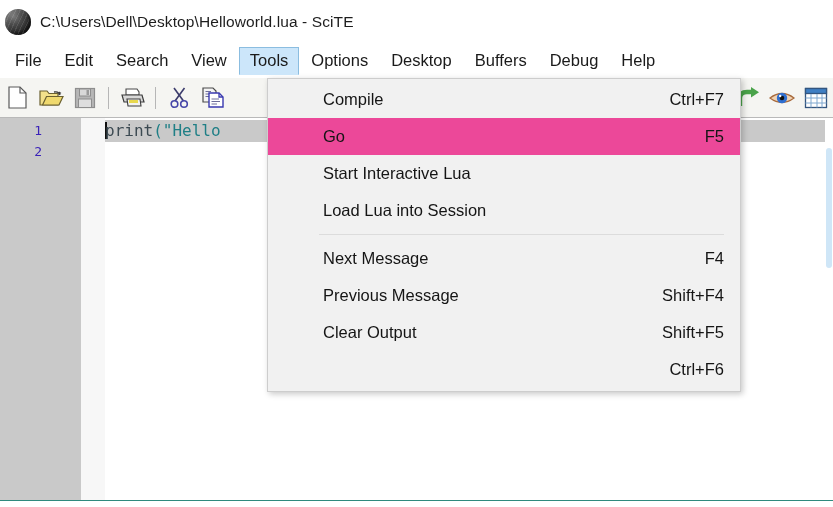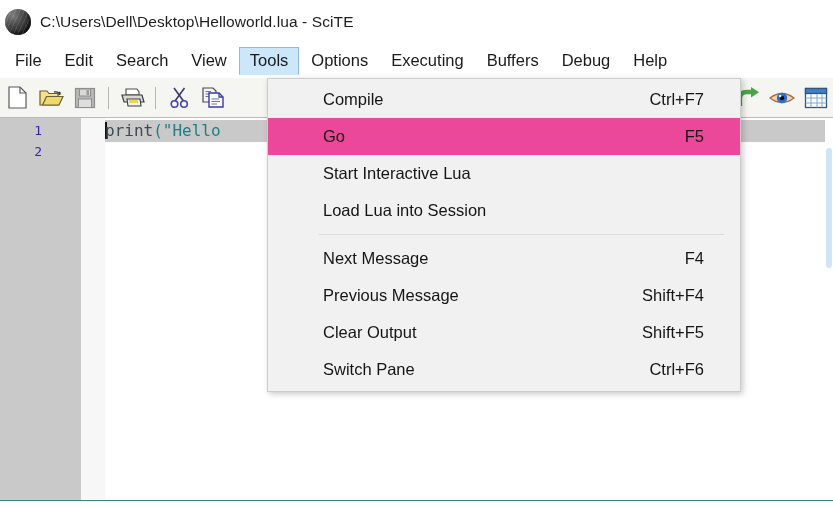--- a/index.html
+++ b/index.html
@@ -104,21 +104,21 @@
 
   
   .dropdown{
     position:absolute;left:267px;top:78px;width:474px;
     background:#f1f1f1;border:1px solid #cdcdcd;
     box-shadow:2px 2px 6px rgba(0,0,0,.22);
     z-index:50;padding:2px 0 3px 0;box-sizing:border-box;
   }
   .dd-item{
     position:relative;display:flex;align-items:center;
-    height:37px;padding:0 36px 0 55px;box-sizing:border-box;cursor:default;
+    height:37px;padding:0 16px 0 55px;box-sizing:border-box;cursor:default;
   }
   .dd-label{font-size:16.5px;color:#151515;white-space:nowrap;}
   .dd-accel{
     margin-left:auto;font-size:16.5px;color:#151515;white-space:nowrap;
   }
   .dd-item.disabled .dd-label,.dd-item.disabled .dd-accel{color:#a6a6a6;}
   .dd-item.selected{background:#ec4899;}
   .dd-sep{height:1px;background:#dcdcdc;margin:5px 16px 5px 51px;}
 </style>
 </head>
@@ -131,21 +131,21 @@
     <div class="title-text">C:\Users\Dell\Desktop\Helloworld.lua - SciTE</div>
   </div>
 
   <div class="menubar">
     <div class="menu-item">File</div>
     <div class="menu-item">Edit</div>
     <div class="menu-item">Search</div>
     <div class="menu-item">View</div>
     <div class="menu-item open">Tools</div>
     <div class="menu-item">Options</div>
-    <div class="menu-item">Executing</div>
+    <div class="menu-item">Desktop</div>
     <div class="menu-item">Buffers</div>
     <div class="menu-item">Debug</div>
     <div class="menu-item">Help</div>
   </div>
 
   <div class="toolbar">
 
     <div class="tb-btn">
       <svg width="21" height="23" viewBox="0 0 21 23">
         <path d="M2 1 H13 L19 7 V22 H2 Z" fill="#ffffff" stroke="#5a5a5a" stroke-width="1.2"></path>
@@ -284,19 +284,18 @@
       <span class="dd-label">Previous Message</span>
       <span class="dd-accel">Shift+F4</span>
     </div>
 
     <div class="dd-item">
       <span class="dd-label">Clear Output</span>
       <span class="dd-accel">Shift+F5</span>
     </div>
 
     <div class="dd-item">
-      <span class="dd-label">Switch Pane</span>
       <span class="dd-accel">Ctrl+F6</span>
     </div>
 
   </div>
 
 </div>
 
 </body></html>

